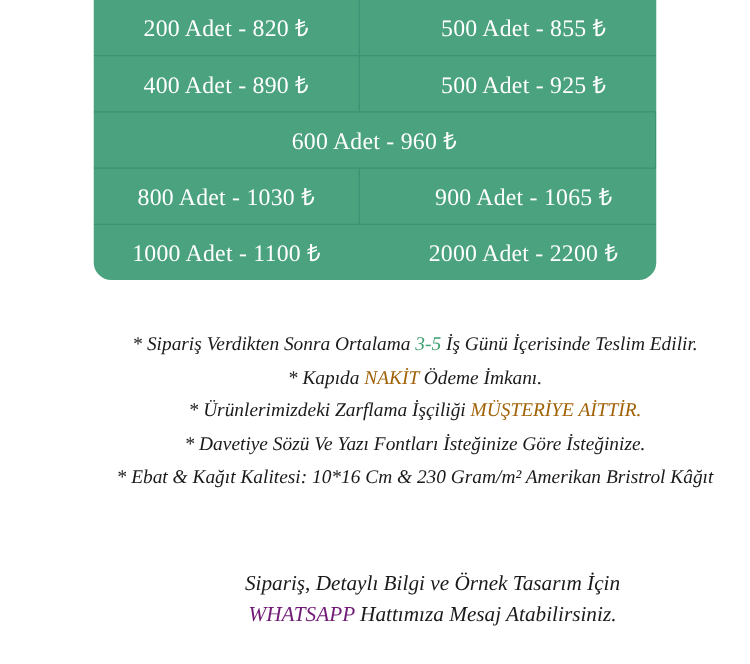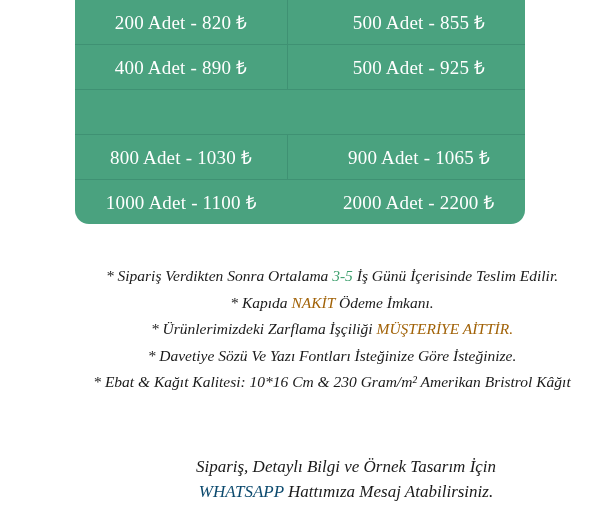--- a/index.html
+++ b/index.html
@@ -99,21 +99,21 @@
     padding-left: 46px;
   }
   .footer-line {
     font-size: 17px;
     font-style: italic;
     color: #1a1a1a;
     line-height: 1.45;
     white-space: nowrap;
   }
   .footer-wa {
-    color: #0c4a6e;
+    color: #701a75;
     font-style: italic;
     text-align: right;
   }
 </style>
 </head>
 <body>
 
 <div class="page">
 
   <div class="price-table">
@@ -122,20 +122,21 @@
       <div class="price-cell left">200 Adet - 820 ₺</div>
       <div class="price-cell right">500 Adet - 855 ₺</div>
     </div>
 
     <div class="price-row">
       <div class="price-cell left">400 Adet - 890 ₺</div>
       <div class="price-cell right">500 Adet - 925 ₺</div>
     </div>
 
     <div class="price-row">
+      <div class="price-cell left">600 Adet - 960 ₺</div>
     </div>
 
     <div class="price-row">
       <div class="price-cell left">800 Adet - 1030 ₺</div>
       <div class="price-cell right">900 Adet - 1065 ₺</div>
     </div>
 
     <div class="price-row wide">
       <div class="price-cell left">1000 Adet - 1100 ₺</div>
       <div class="price-cell right">2000 Adet - 2200 ₺</div>

